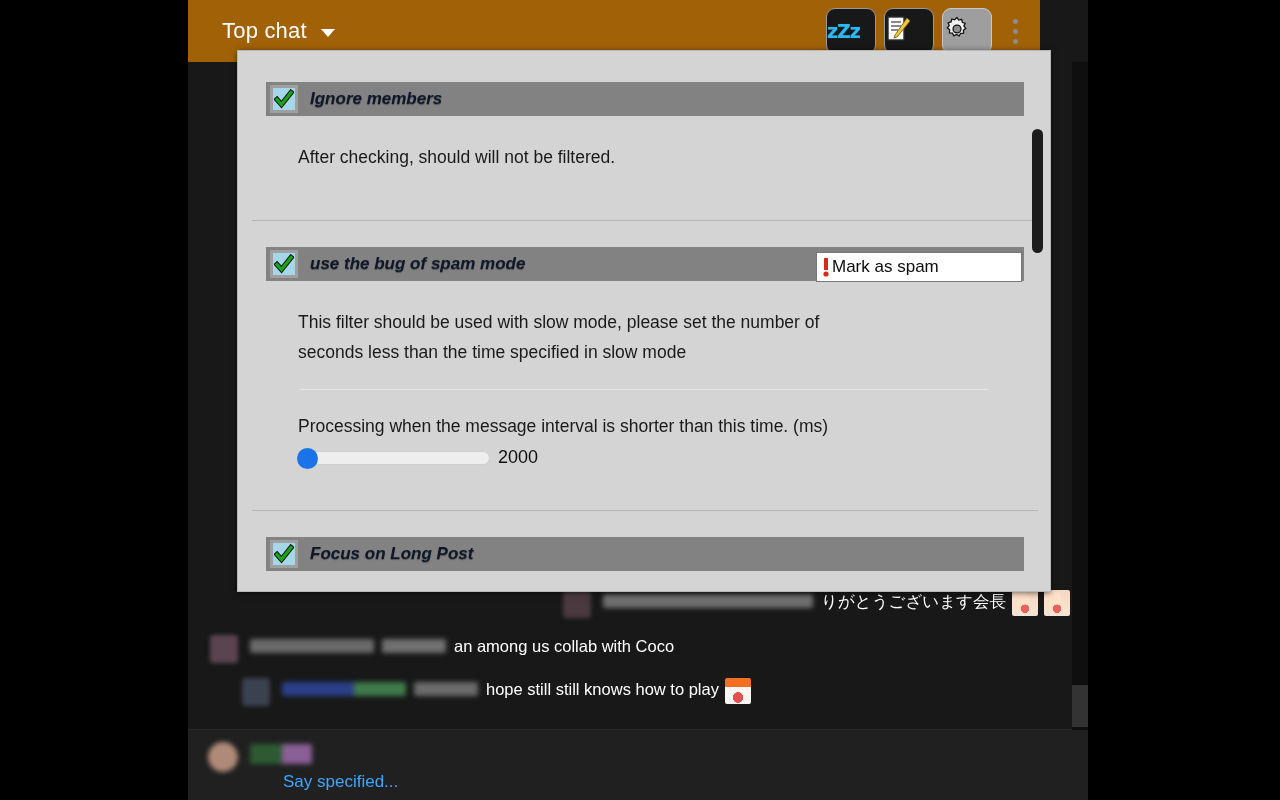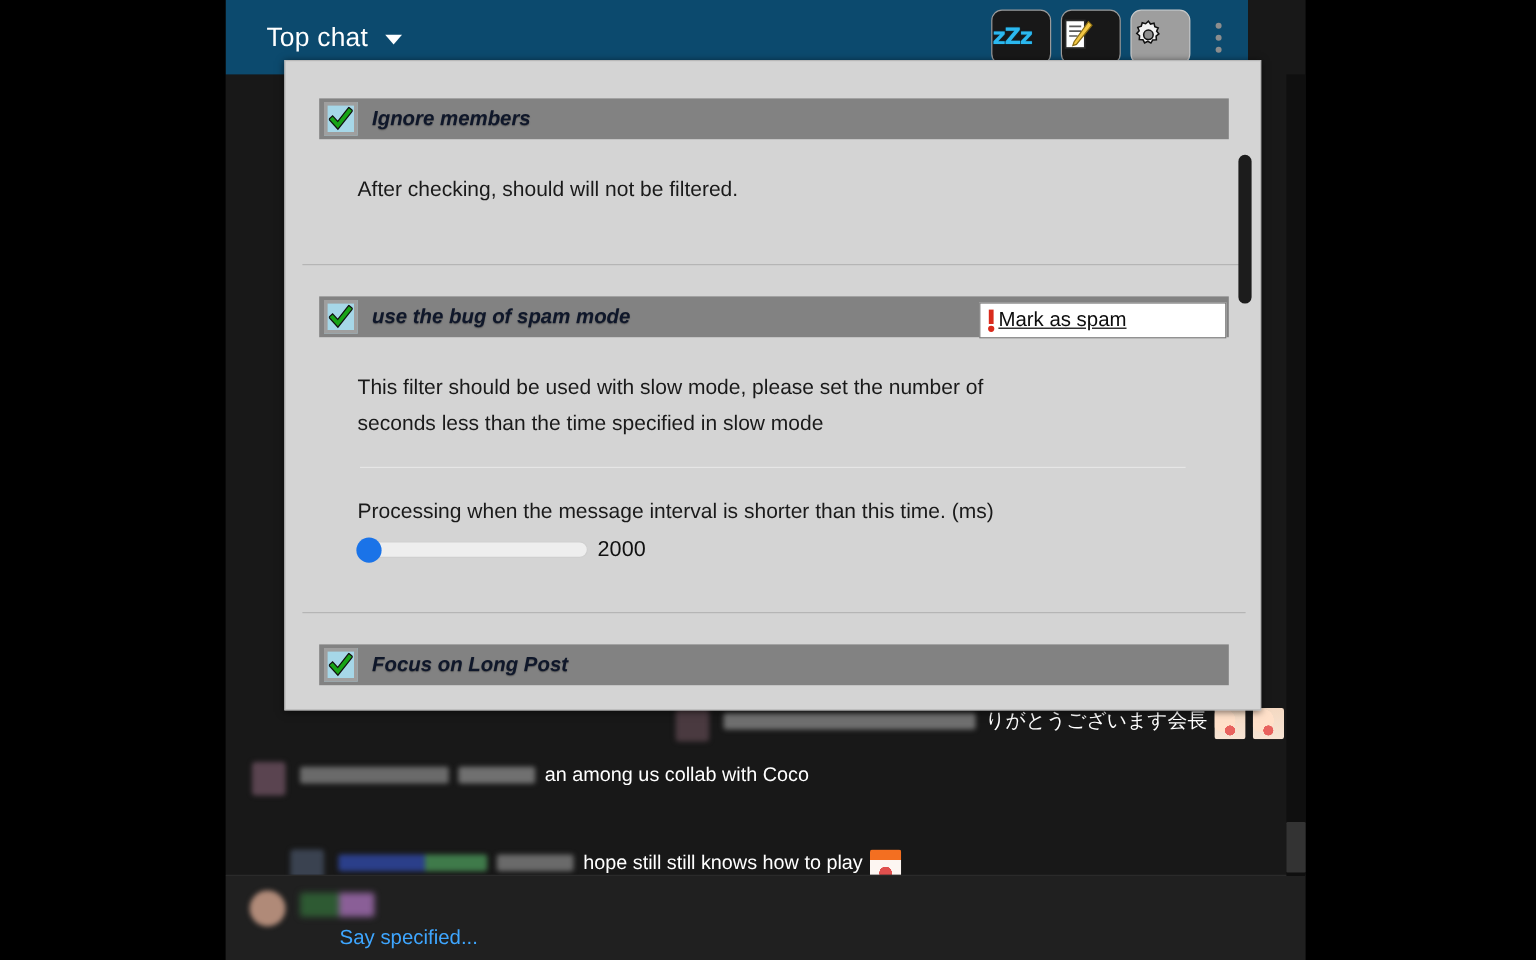--- a/index.html
+++ b/index.html
@@ -27,21 +27,21 @@
     width: 900px;
     height: 800px;
     background: #181818;
     overflow: hidden;
   }
 
   .chat-header {
     position: absolute;
     left: 0; top: 0;
     width: 852px; height: 62px;
-    background: #0c4a6e;
+    background: #a16207;
     display: flex;
     align-items: center;
     box-sizing: border-box;
     padding: 0 10px 0 34px;
   }
 
   .chat-title {
     color: #ffffff;
     font-size: 22px;
     letter-spacing: .2px;
@@ -297,21 +297,20 @@
     position: relative;
     width: 206px;
     height: 30px;
     background: #ffffff;
     border: 1px solid #777777;
     box-sizing: border-box;
     display: flex;
     align-items: center;
     margin-right: 2px;
     margin-top: 5px;
-    text-decoration: underline;
   }
   .warn-icon {
     flex: 0 0 auto;
     margin-left: 4px;
     width: 10px;
     display: flex;
     justify-content: center;
   }
   .action-label {
     color: #0c0c0c;
@@ -430,21 +429,21 @@
         <span class="emoji-img emo-a"></span>
       </div>
 
       <div class="msg-row" style="top:573px;">
         <div class="avatar" style="background:#5a4450;"></div>
         <div class="name-blur" style="width:124px;background:#6a6a6a;"></div>
         <div class="name-blur" style="width:64px;background:#707070;"></div>
         <div class="msg-text">an among us collab with Coco</div>
       </div>
 
-      <div class="msg-row" style="top:646px;padding-left:32px;">
+      <div class="msg-row" style="top:616px;padding-left:32px;">
         <div class="avatar" style="background:#3a4250;"></div>
         <div class="name-blur" style="width:124px;background:linear-gradient(90deg,#2b3f8a 0 58%,#3f7a4a 58% 100%);"></div>
         <div class="name-blur" style="width:64px;background:#6a6a6a;"></div>
         <div class="msg-text">hope still still knows how to play</div>
         <span class="emoji-img emo-b"></span>
       </div>
 
     </div>
 
     <div class="composer">

